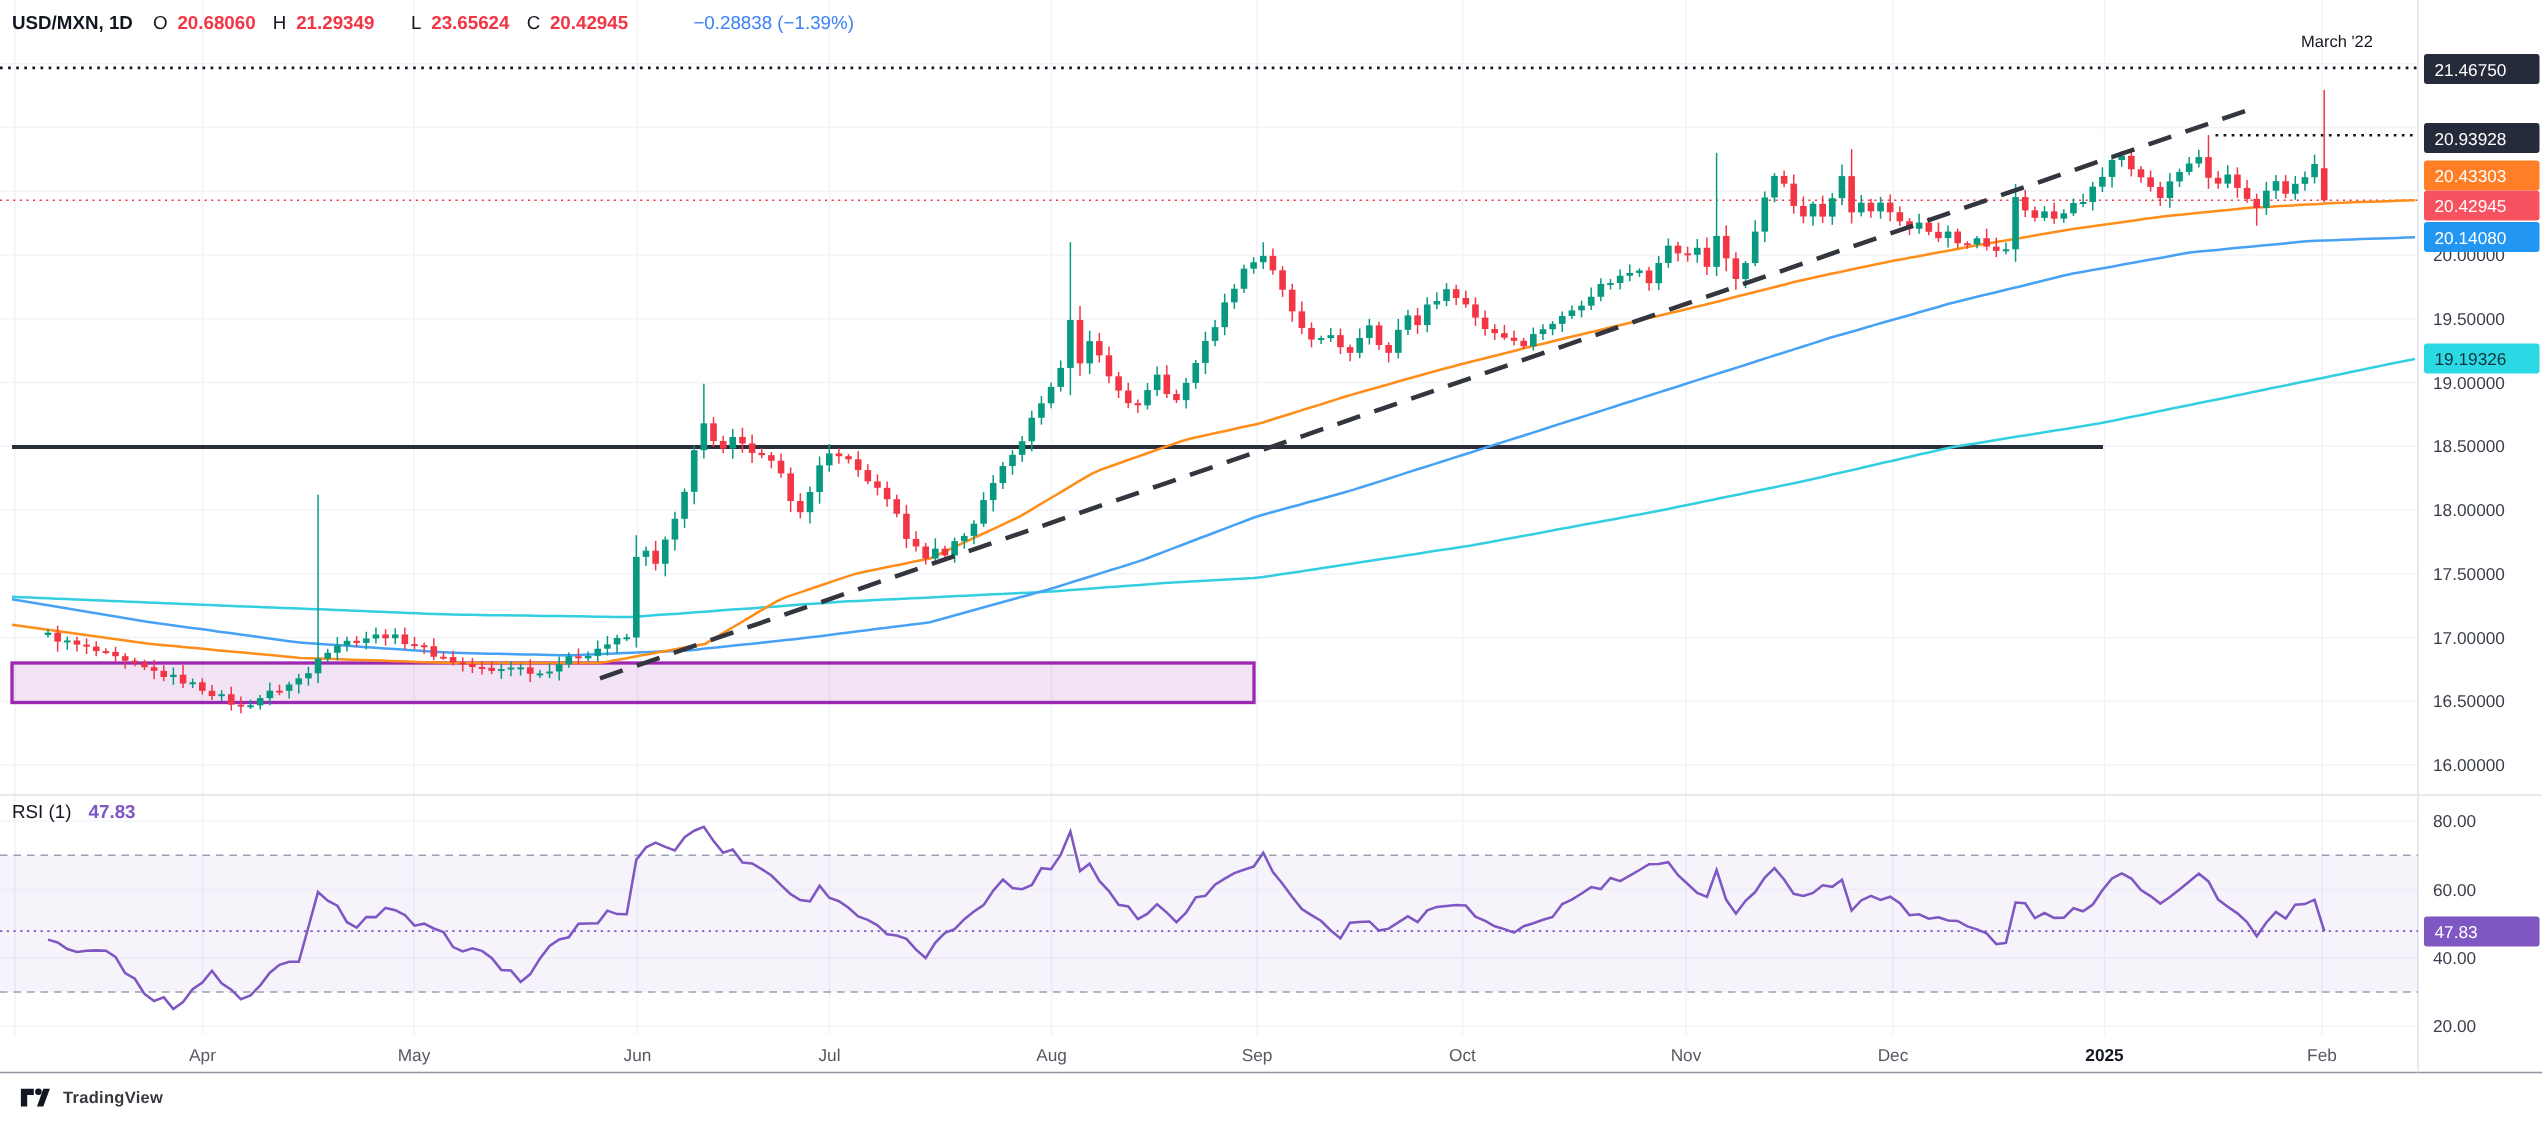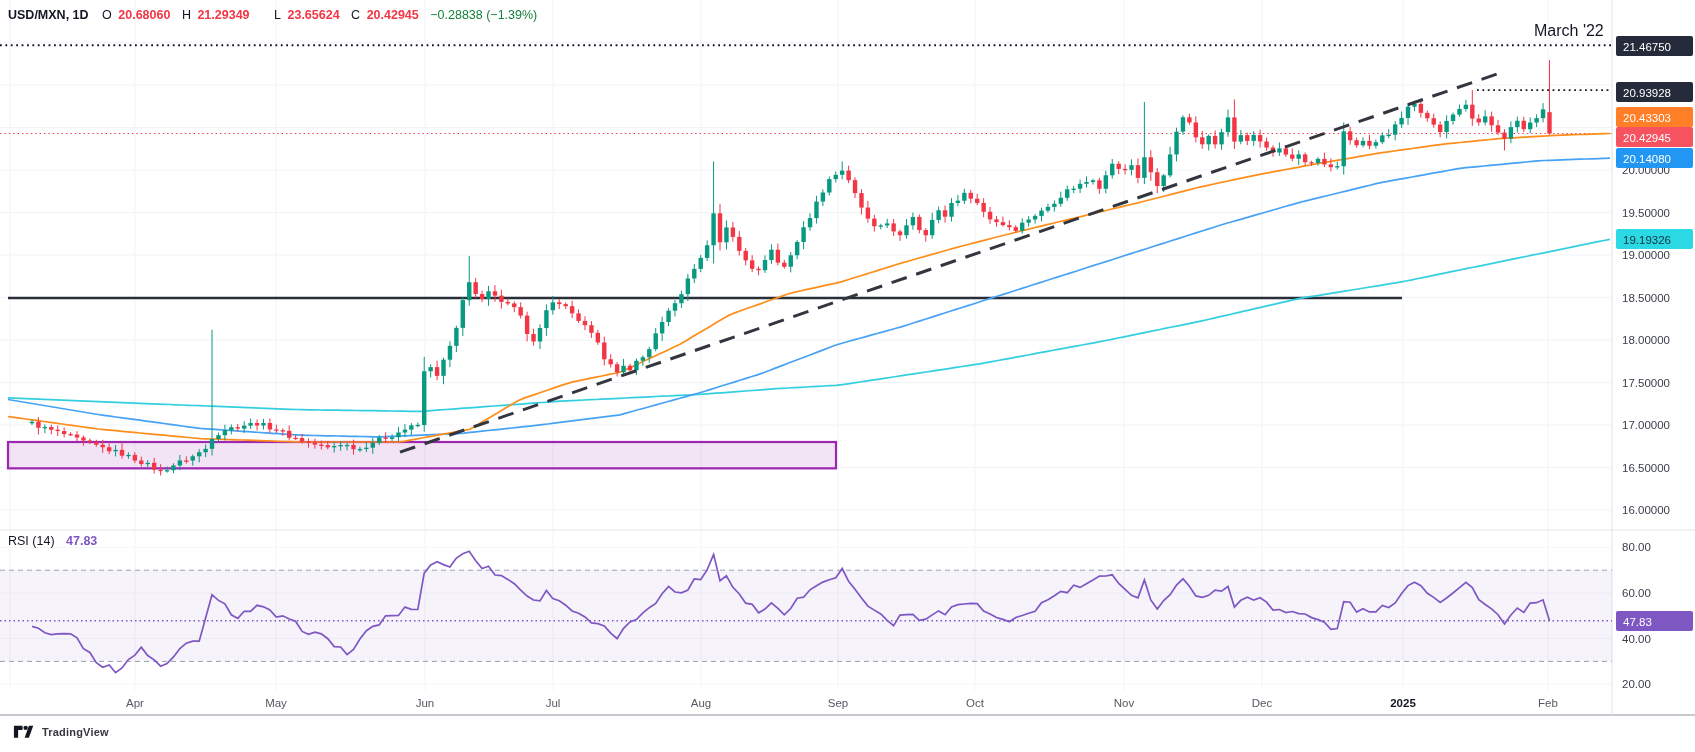--- a/index.html
+++ b/index.html
@@ -3,27 +3,27 @@
 <meta charset="utf-8">
 <style>
   html,body{margin:0;padding:0;background:#fff;}
   body{font-family:"Liberation Sans","DejaVu Sans",sans-serif;}
   #app{position:relative;width:1695px;height:752px;background:#fff;overflow:hidden;}
   #chart-svg{position:absolute;left:0;top:0;}
   .hdr{position:absolute;left:8px;white-space:nowrap;font-size:12.5px;color:#131722;z-index:5;}
   .hdr span{margin-right:3px;}
   .ohlc-letter{color:#131722;}
   .ohlc-val{color:#f23645;font-weight:bold;}
-  .chg{color:#15803d;}
+  .chg{color:#3b82f6;margin-left:32px;}
   .ind-title{color:#131722;}
   .v-ma50{color:#ff7e26;font-weight:bold;}
   .v-ma100{color:#2196f3;font-weight:bold;}
   .v-ma200{color:#2bc9dc;font-weight:bold;}
   .v-rsi{color:#7e57c2;font-weight:bold;}
-  #march-label{position:absolute;font-size:16px;color:#131722;z-index:4;}
+  #march-label{position:absolute;font-size:11px;color:#131722;z-index:4;}
   #footer-brand{position:absolute;left:12px;top:720px;display:flex;align-items:center;gap:7px;z-index:5;}
   #footer-brand svg{display:block;}
   #brand-text{font-size:11px;font-weight:bold;color:#37383d;letter-spacing:.2px;}
 </style>
 </head>
 <body>
 
 <div id="app">
 
   <svg id="chart-svg" width="1695" height="752">
@@ -604,21 +604,21 @@
     <span class="ohlc-val" style="margin-right:21px;">21.29349</span>
     <span class="ohlc-letter">L</span>
     <span class="ohlc-val" style="margin-right:8px;">23.65624</span>
     <span class="ohlc-letter">C</span>
     <span class="ohlc-val" style="margin-right:8px;">20.42945</span>
     <span class="chg">−0.28838 (−1.39%)</span>
   </div>
 
 
   <div class="hdr" style="top:534px;">
-    <span style="margin-right:8px;">RSI (14)</span>
+    <span style="margin-right:8px;">RSI (1)</span>
     <span class="v-rsi">47.83</span>
   </div>
 
   <div id="march-label" style="left:1534px;top:22px;">March '22</div>
 
   <div id="footer-brand">
     <svg width="23" height="23" viewBox="0 0 24 24">
       <path d="M2 6 h9 v4.4 h-4.6 v8 H2 z" fill="#131722"></path>
       <circle cx="14.2" cy="8.2" r="2.3" fill="#131722"></circle>
       <path d="M13.2 18.4 L17.6 6 h4.6 L17.6 18.4 z" fill="#131722"></path>

